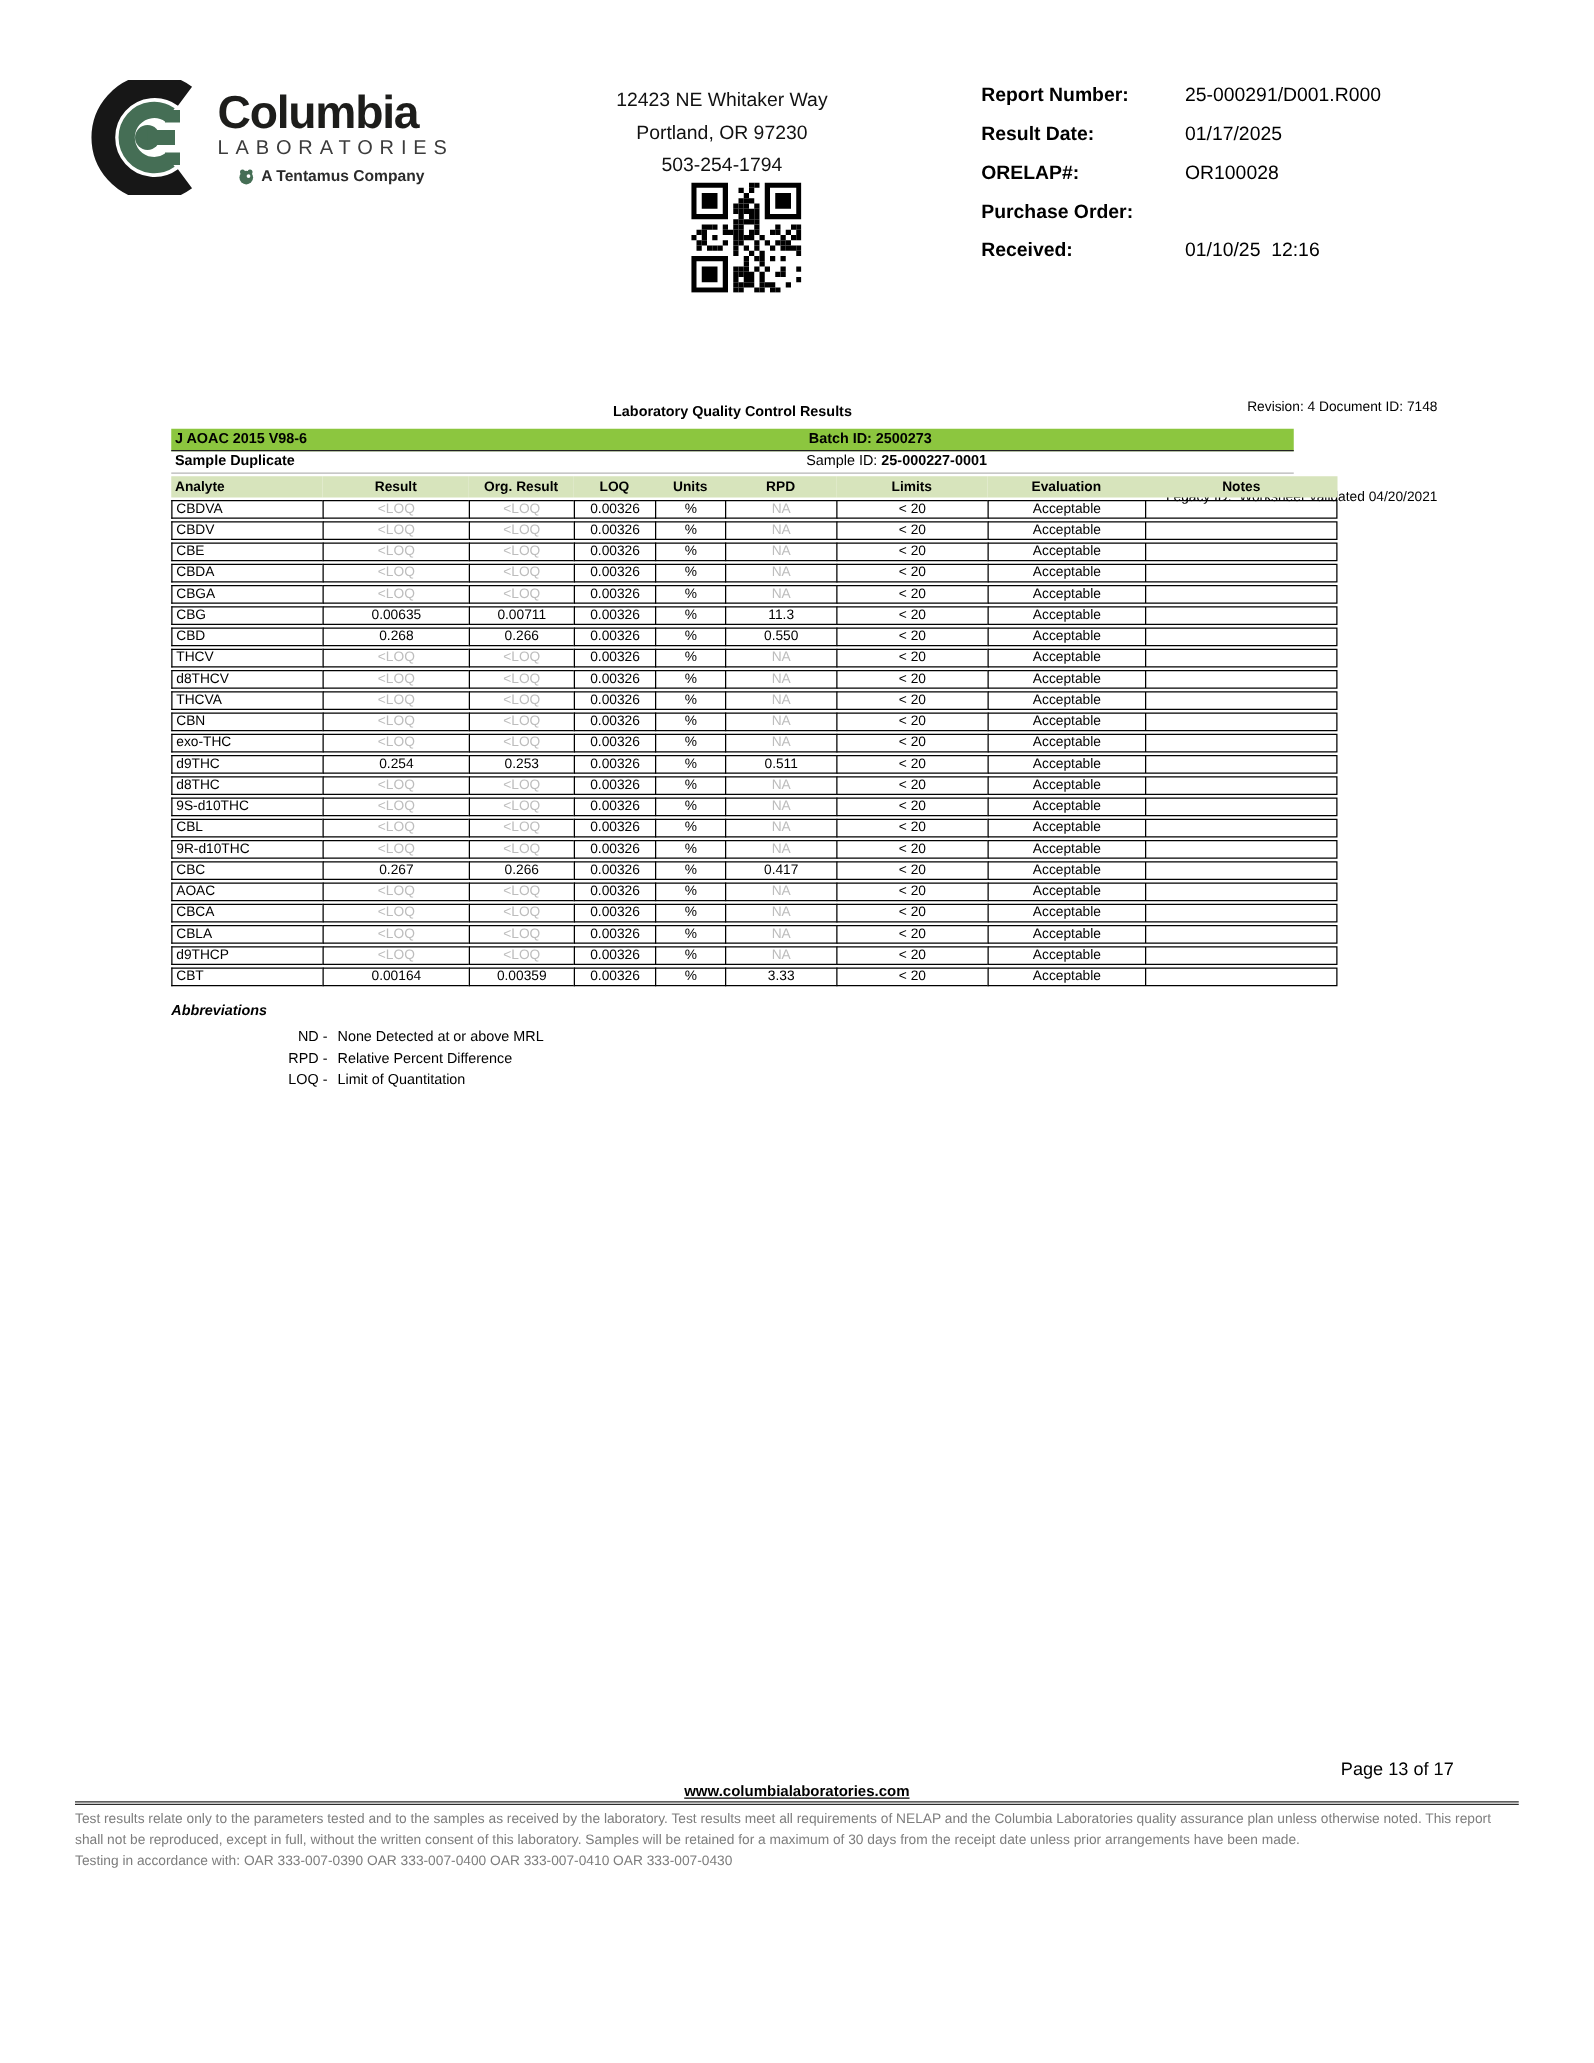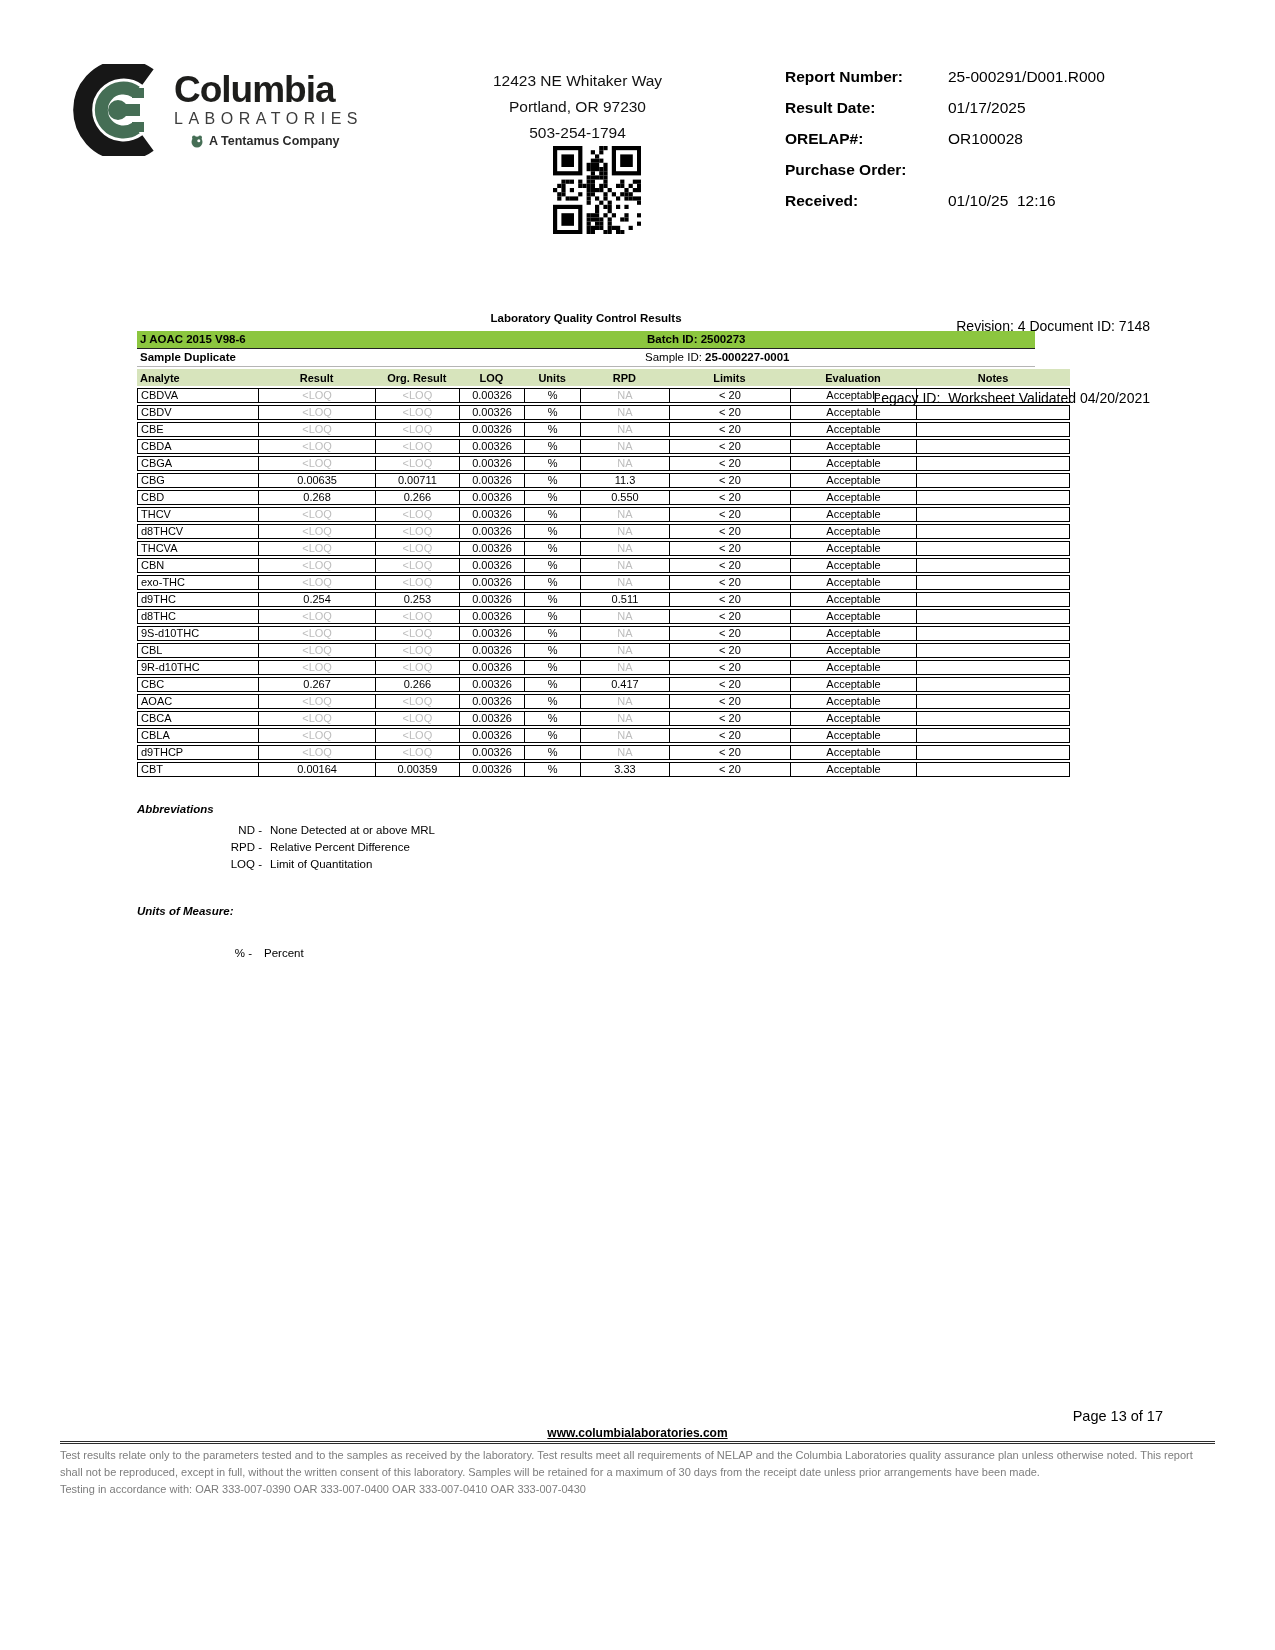--- a/index.html
+++ b/index.html
@@ -18,23 +18,23 @@
   .brand-tagline { display:flex; align-items:center; margin-top:6px; margin-left:16px; }
   .brand-tagline span { font-size:12.5px; font-weight:bold; color:#2b2b2b; margin-left:5px; }
   .address-block { position:absolute; left:440px; top:68px; width:275px; text-align:center;
                    font-size:15.5px; line-height:26px; color:#111; }
   .qr-wrap { position:absolute; left:553px; top:146px; }
   .report-block { position:absolute; left:785px; top:68px; }
   .report-row { display:flex; height:31px; align-items:flex-start; }
   .report-label { width:163px; font-size:15.5px; font-weight:bold; color:#000; }
   .report-value { font-size:15.5px; color:#000; white-space:pre; }
   .revision-block { position:absolute; right:162px; top:266px; text-align:right;
-                    font-size:14px; line-height:24px; color:#000; white-space:pre; }
+                    font-size:11px; line-height:24px; color:#000; white-space:pre; }
   
-  .qc-section { position:absolute; left:137px; top:312px; width:898px; }
+  .qc-section { position:absolute; left:137px; top:324px; width:898px; }
   .qc-title { text-align:center; font-size:11.5px; font-weight:bold; margin-bottom:7px; }
   .green-bar { position:relative; height:17px; background:#8CC63F; border-bottom:1px solid #222;
                font-size:11.5px; font-weight:bold; line-height:17px; }
   .green-bar .method { padding-left:3px; }
   .green-bar .batch { position:absolute; left:510px; top:0; }
   .sample-row { position:relative; height:17px; font-size:11.5px; line-height:17px;
                 border-bottom:1px solid #b5b5b5; }
   .sample-row .stype { font-weight:bold; padding-left:3px; }
   .sample-row .sid { position:absolute; left:508px; top:0; font-weight:normal; }
   .sample-row .sid b { font-weight:bold; }
@@ -578,29 +578,20 @@
           <span class="abbrev-label">RPD -</span>
           <span class="abbrev-text">Relative Percent Difference</span>
         </div>
         <div class="abbrev-row">
           <span class="abbrev-label">LOQ -</span>
           <span class="abbrev-text">Limit of Quantitation</span>
         </div>
       </div>
   </div>
 
-  <div class="units-block">
-    <div class="units-title">Units of Measure:</div>
-    <div class="units-items" id="units-items">
-        <div class="units-row">
-          <span class="units-label">% -</span>
-          <span class="units-text">Percent</span>
-        </div>
-      </div>
-  </div>
 
   <div class="footer">
     <div class="footer-top">
       <span class="page-num">Page 13 of 17</span>
       <span class="website">www.columbialaboratories.com</span>
     </div>
     <div class="footer-rule"></div>
     <div class="disclaimer">Test results relate only to the parameters tested and to the samples as received by the laboratory. Test results meet all requirements of NELAP and the Columbia Laboratories quality assurance plan unless otherwise noted. This report shall not be reproduced, except in full, without the written consent of this laboratory. Samples will be retained for a maximum of 30 days from the receipt date unless prior arrangements have been made.</div>
     <div class="accordance">Testing in accordance with: OAR 333-007-0390 OAR 333-007-0400 OAR 333-007-0410  OAR 333-007-0430</div>
   </div>

